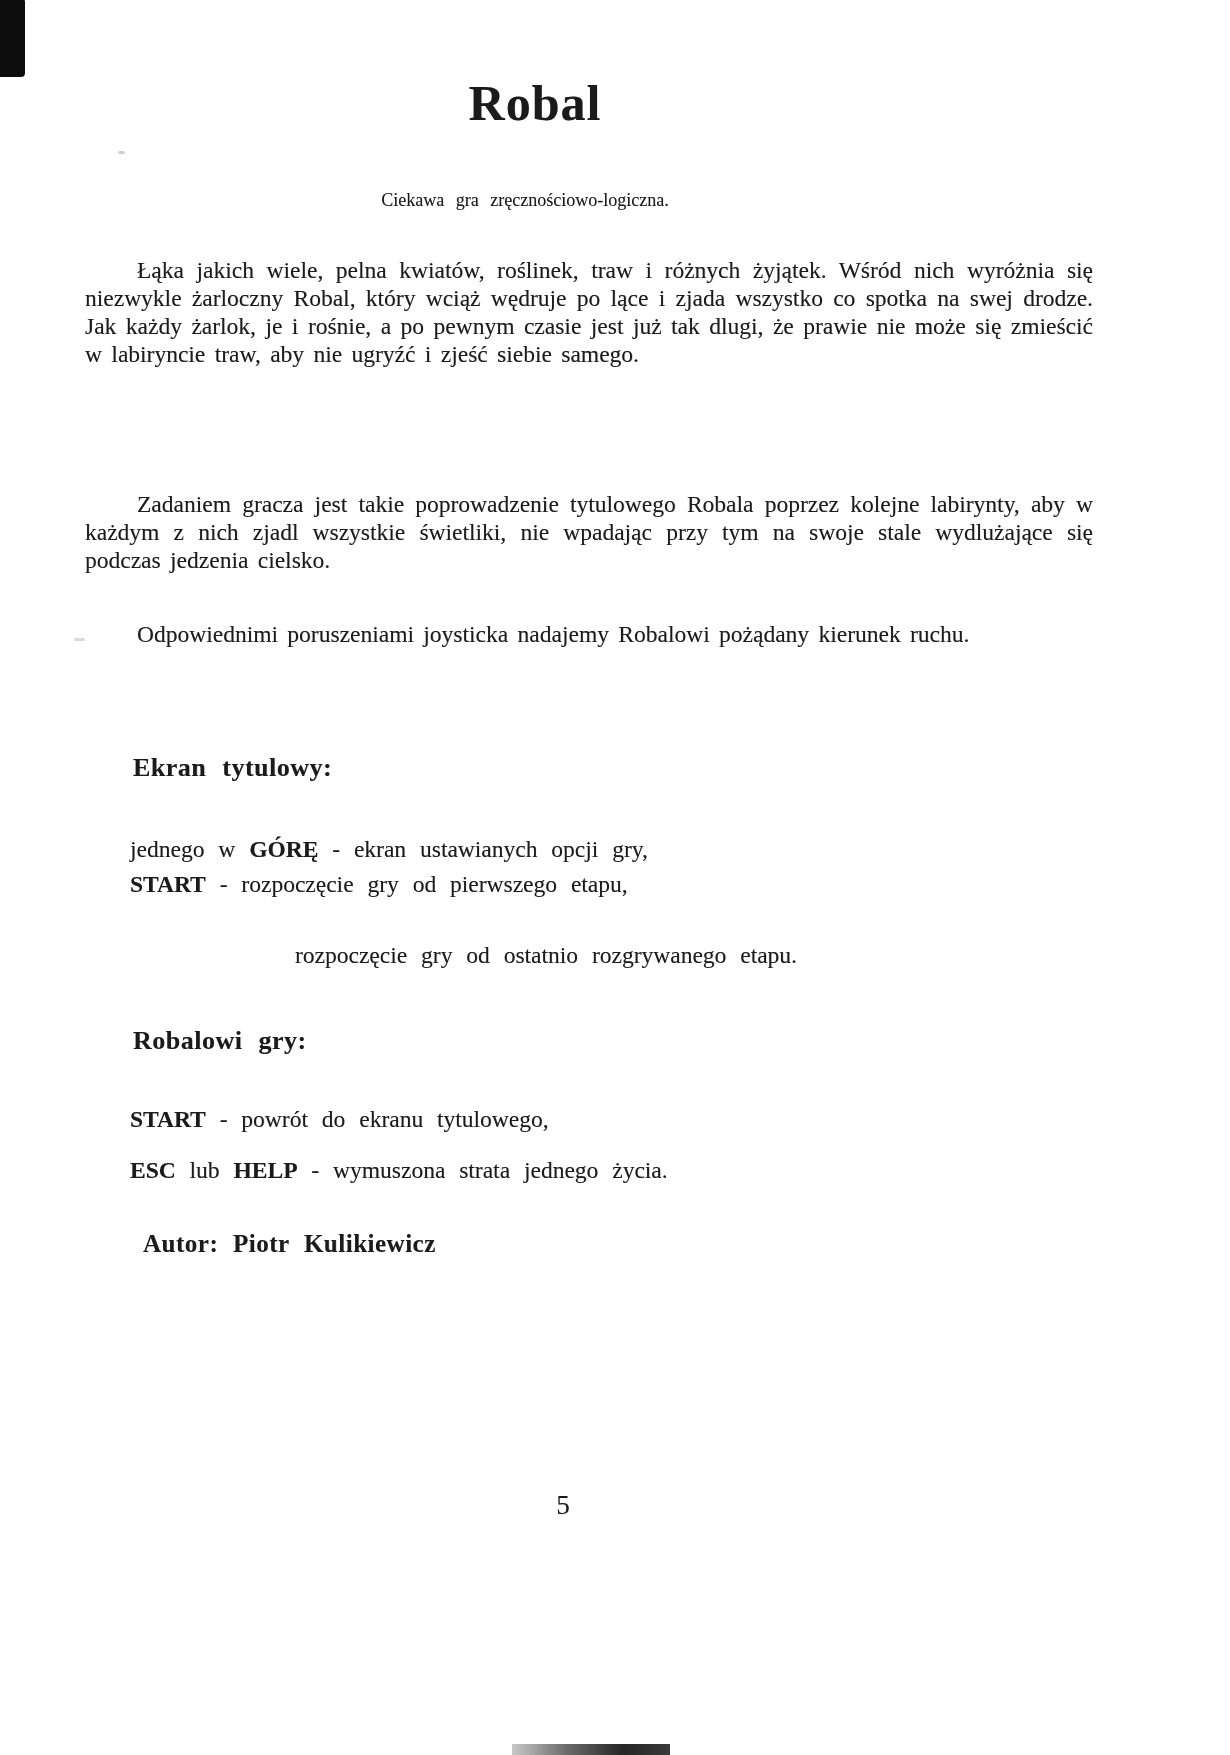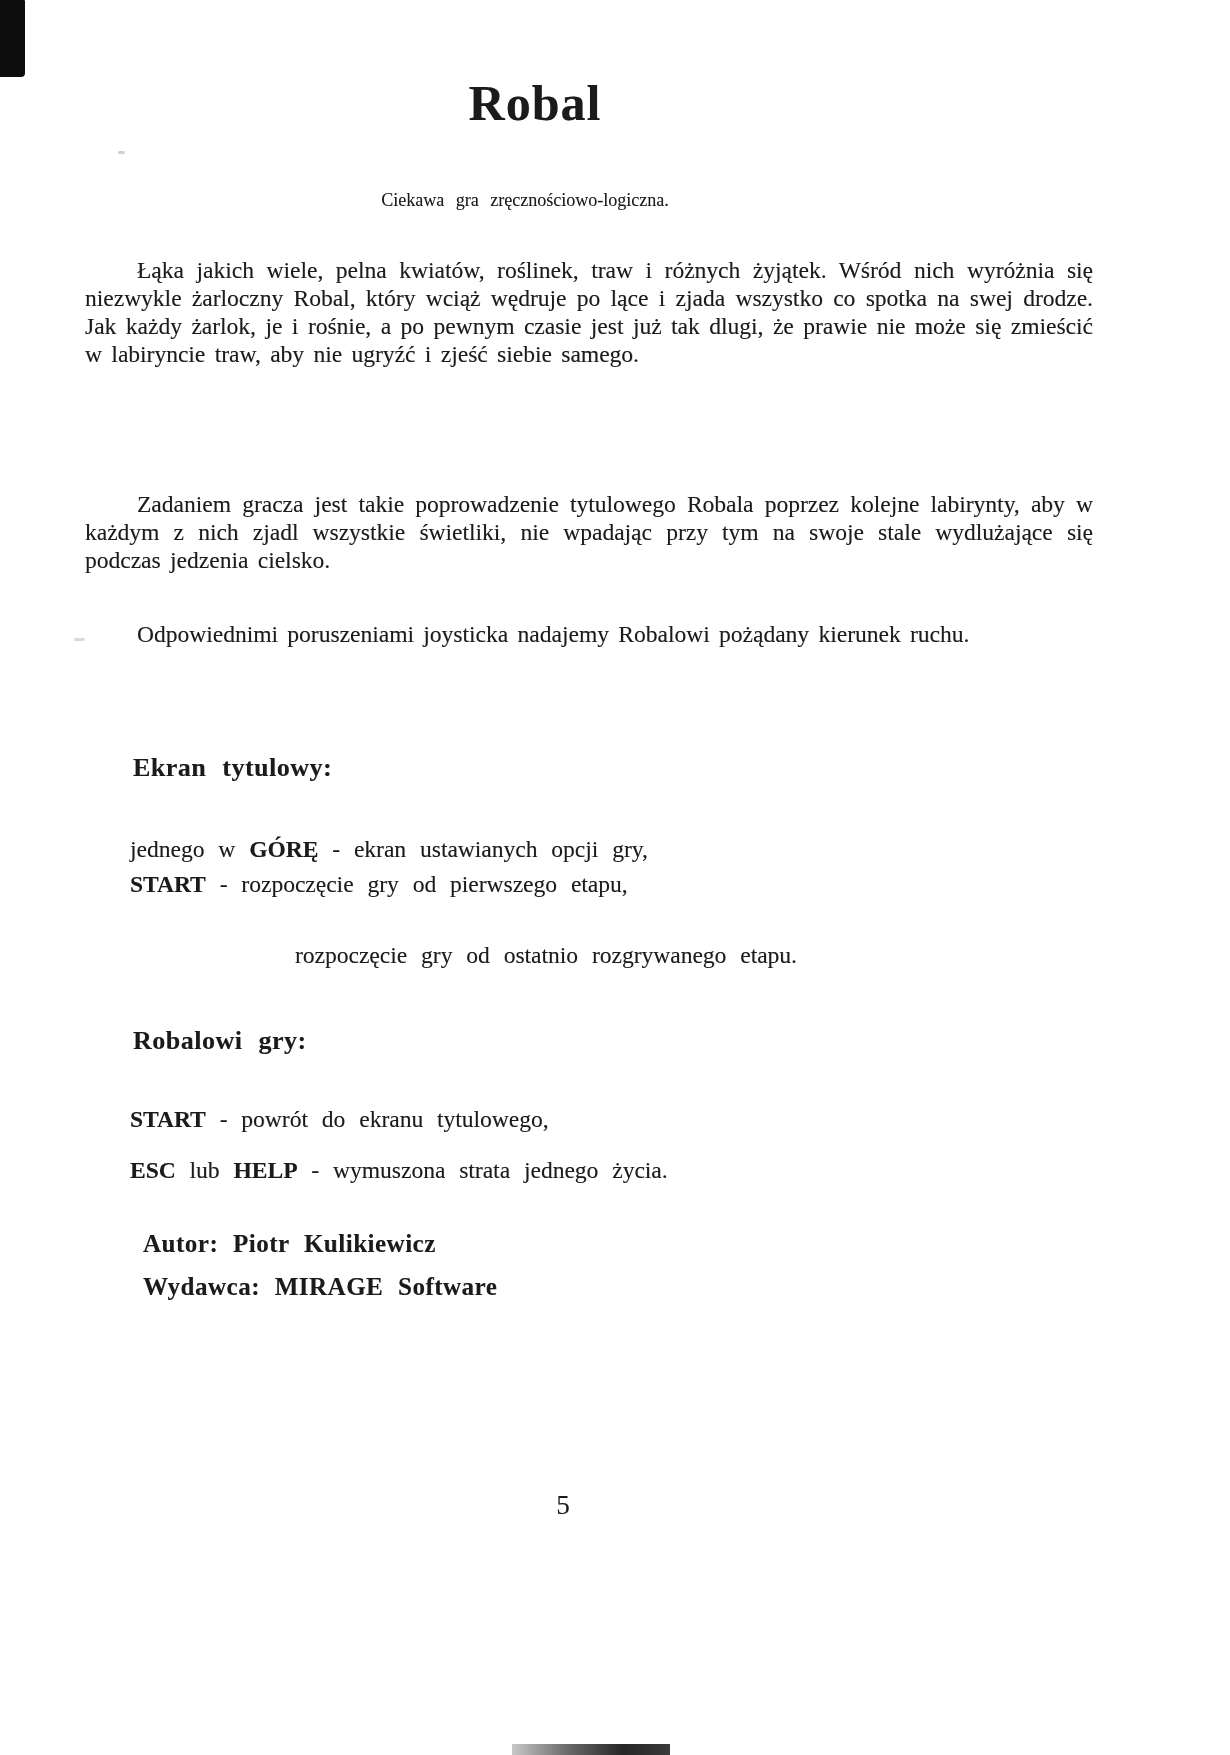--- a/index.html
+++ b/index.html
@@ -113,19 +113,18 @@
 
   <p id="c4" class="ctrl ink"><span>rozpoczęcie gry od ostatnio rozgrywanego etapu.</span></p>
 
   <h2 id="h-during" class="sec-heading ink">Robalowi gry:</h2>
 
   <p id="d1" class="ctrl ink"><span class="b">START</span><span> - powrót do ekranu tytulowego,</span></p>
 
   <p id="d2" class="ctrl ink"><span class="b">ESC</span><span> lub </span><span class="b">HELP</span><span> - wymuszona strata jednego życia.</span></p>
 
   <p id="credit-author" class="credit ink">Autor: Piotr Kulikiewicz</p>
-  <p id="credit-publisher" class="credit ink">Wydawca: MIRAGE Software</p>
 
   <p class="page-number ink">5</p>
 
   <div class="bottom-bar"></div>
 
 </div>
 
 </body></html>

